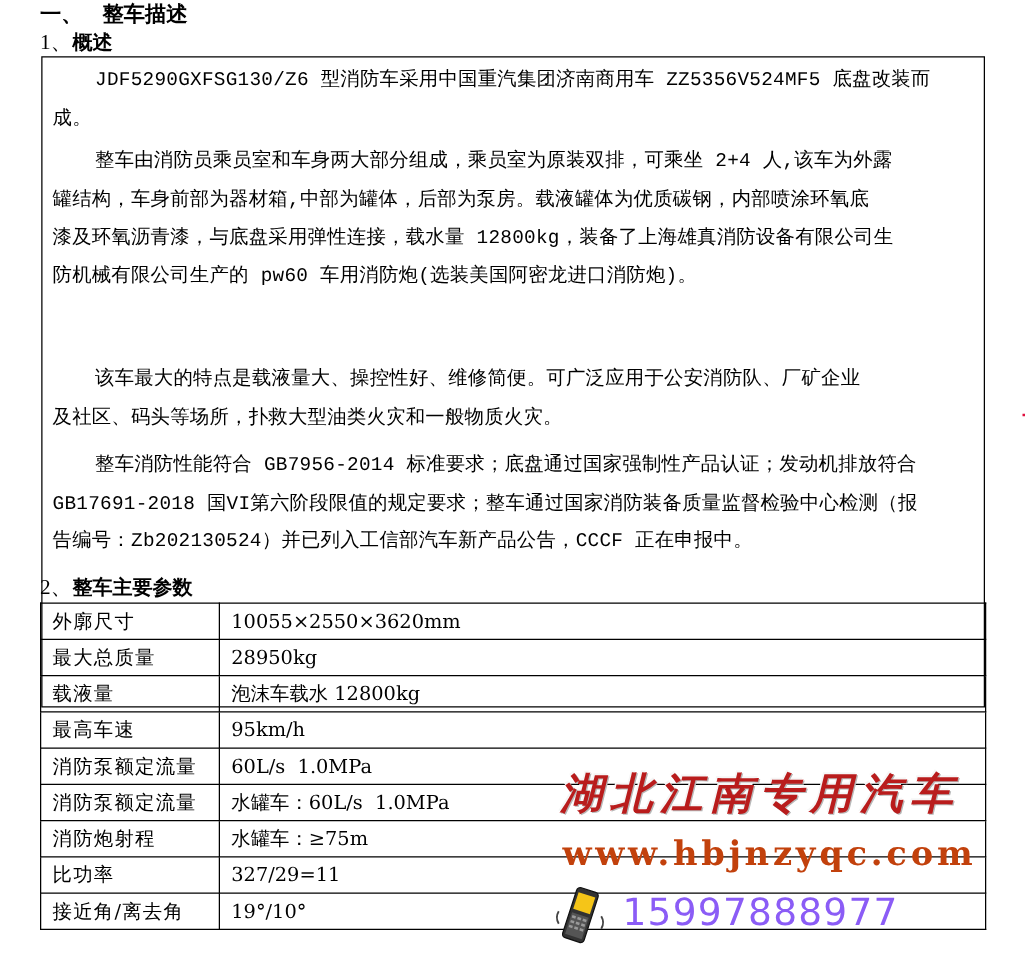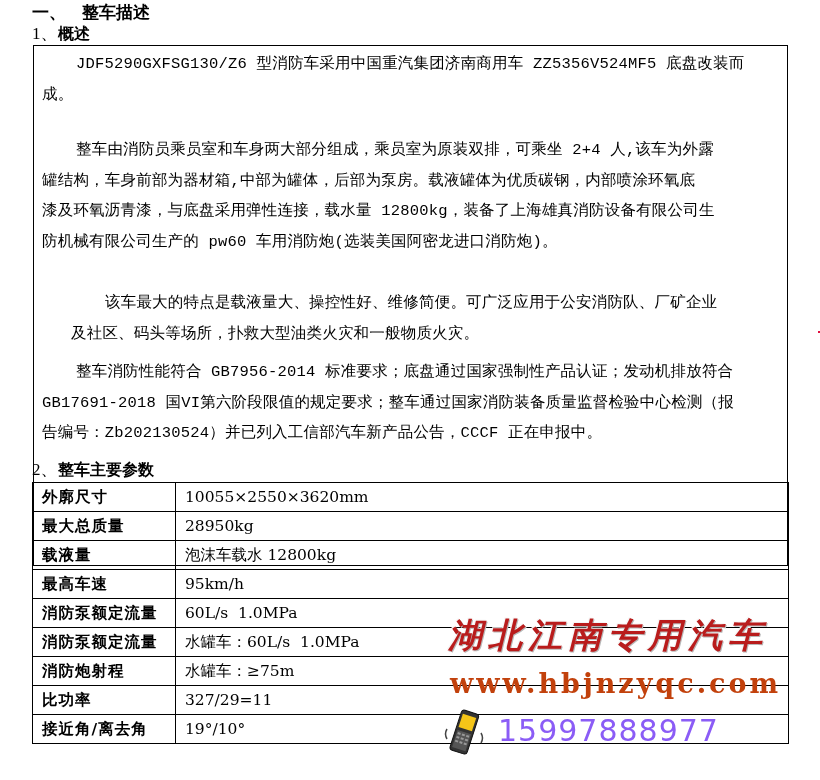--- a/index.html
+++ b/index.html
@@ -31,21 +31,21 @@
   .para .line { display: block; white-space: nowrap; height: 30.5px; }
   .para .indent { padding-left: 34px; }
   .params-table {
     position: absolute; left: 32px; top: 482px; width: 757px;
     border-collapse: collapse; font-size: 15.5px;
   }
   .params-table td {
     border: 1.5px solid #000; height: 28px; padding: 0 9px; vertical-align: middle;
     white-space: pre;
   }
-  .params-table td.label { width: 124px; letter-spacing: 1px; font-weight: bold; }
+  .params-table td.label { width: 124px; letter-spacing: 1px; }
   .watermark {
     position: absolute; left: 440px; top: 612px; width: 360px; height: 150px;
     pointer-events: none;
   }
   .wm-title {
     position: absolute; left: 8px; top: 0; font-size: 34px; line-height: 46px;
     color: #b91c1c; font-weight: bold; letter-spacing: 6px;
     text-shadow: 1px 1px 0 #b8b8b8, -1px -1px 0 #f6f6f6;
     font-family: "DejaVu Serif", serif; font-style: italic;
   }
@@ -69,27 +69,27 @@
 
 <div class="h1"><span class="num">一、</span><span>整车描述</span></div>
 
 <div class="h2" style="top:24px;"><span class="num">1、</span><span>概述</span></div>
 
 <div class="overview-box">
   <div class="para" style="top:3px;">
     <span class="line indent">JDF5290GXFSG130/Z6 型消防车采用中国重汽集团济南商用车 ZZ5356V524MF5 底盘改装而</span>
     <span class="line">成。</span>
   </div>
-  <div class="para" style="top:89px;">
+  <div class="para" style="top:68px;">
     <span class="line indent">整车由消防员乘员室和车身两大部分组成，乘员室为原装双排，可乘坐 2+4 人,该车为外露</span>
     <span class="line">罐结构，车身前部为器材箱,中部为罐体，后部为泵房。载液罐体为优质碳钢，内部喷涂环氧底</span>
     <span class="line">漆及环氧沥青漆，与底盘采用弹性连接，载水量 12800kg，装备了上海雄真消防设备有限公司生</span>
     <span class="line">防机械有限公司生产的 pw60 车用消防炮(选装美国阿密龙进口消防炮)。</span>
   </div>
-  <div class="para" style="top:242px;margin-left:29px;">
+  <div class="para" style="top:242px;">
     <span class="line indent">该车最大的特点是载液量大、操控性好、维修简便。可广泛应用于公安消防队、厂矿企业</span>
     <span class="line">及社区、码头等场所，扑救大型油类火灾和一般物质火灾。</span>
   </div>
   <div class="para" style="top:311px;">
     <span class="line indent">整车消防性能符合 GB7956-2014 标准要求；底盘通过国家强制性产品认证；发动机排放符合</span>
     <span class="line">GB17691-2018 国VI第六阶段限值的规定要求；整车通过国家消防装备质量监督检验中心检测（报</span>
     <span class="line">告编号：Zb202130524）并已列入工信部汽车新产品公告，CCCF 正在申报中。</span>
   </div>
 </div>
 

